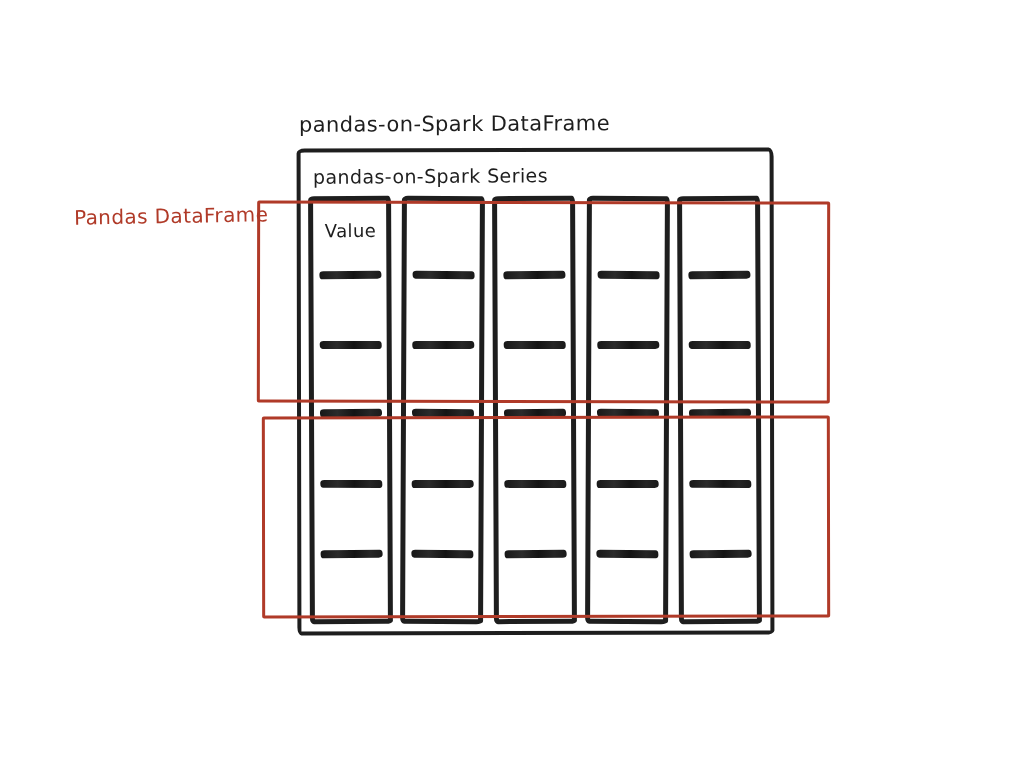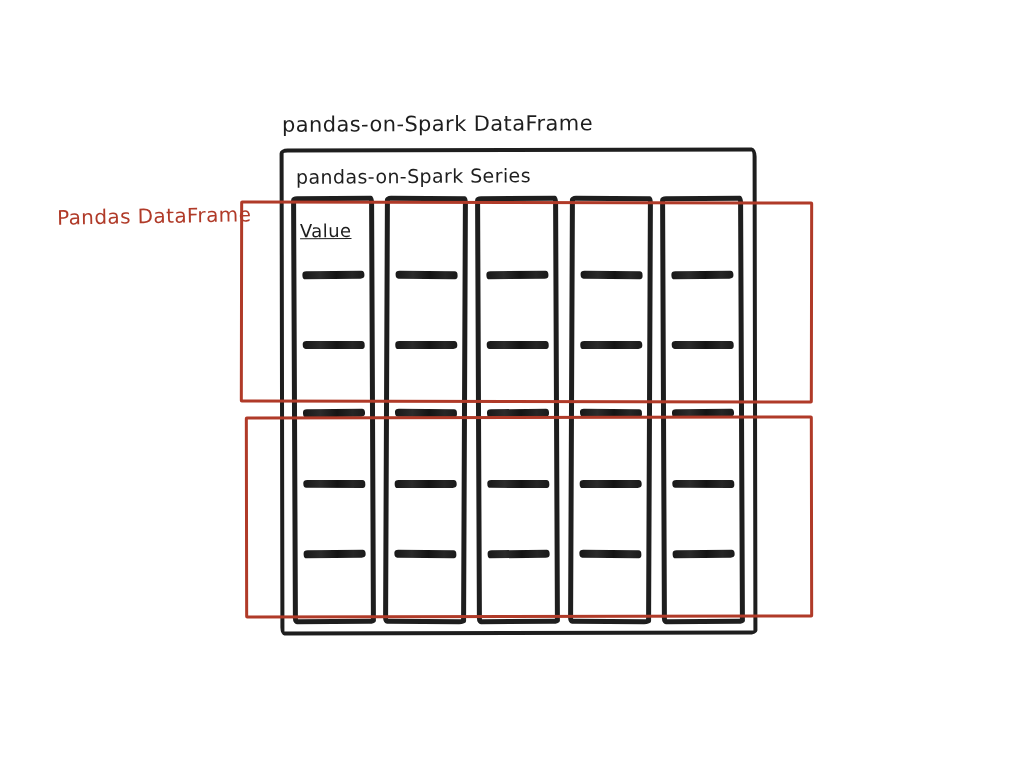--- a/index.html
+++ b/index.html
@@ -10,20 +10,21 @@
   * { margin: 0; padding: 0; box-sizing: border-box; }
   html, body { background: var(--bg); }
   .stage {
     position: relative;
     width: 968px;
     height: 768px;
     background: var(--bg);
     overflow: hidden;
     font-family: "DejaVu Sans", sans-serif;
     color: var(--ink);
+    margin-left: 17px;
   }
   .hand {
     letter-spacing: 0.4px;
     font-weight: 500;
   }
   .diagram-title {
     position: absolute;
     left: 282px;
     top: 112px;
     font-size: 21px;
@@ -53,26 +54,26 @@
     position: absolute;
     left: 57px;
     top: 204px;
     font-size: 20px;
     color: var(--red);
     transform: rotate(-1deg);
     white-space: nowrap;
   }
   .value-label {
     position: absolute;
-    left: 300px;
+    left: 292px;
     top: 220px;
     width: 83px;
+    text-align: center;
     font-size: 18px;
     transform: rotate(-0.5deg);
-    text-decoration: underline;
   }
   .series-col {
     position: absolute;
     top: 196px;
     width: 83px;
     height: 428px;
     border: 5px solid var(--ink);
     border-radius: 6px 3px 7px 4px / 4px 7px 3px 6px;
     background: transparent;
   }

